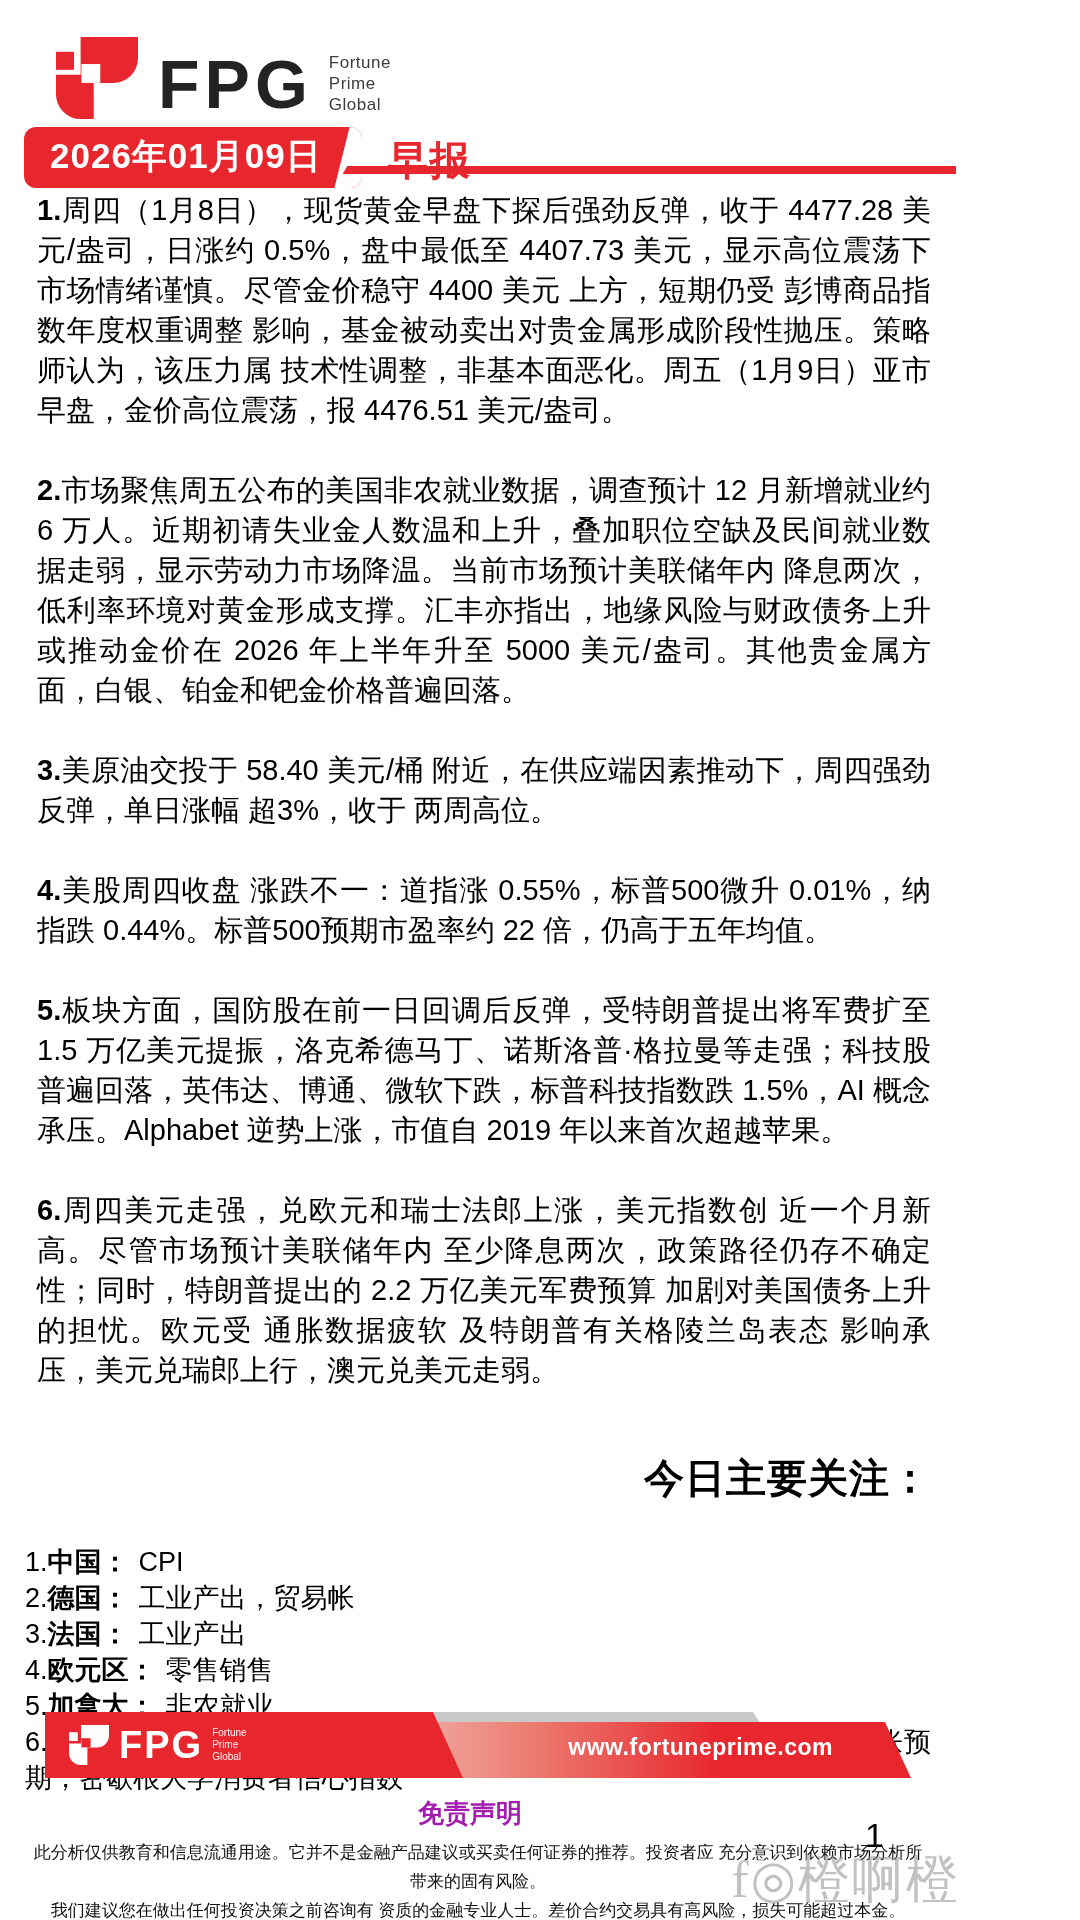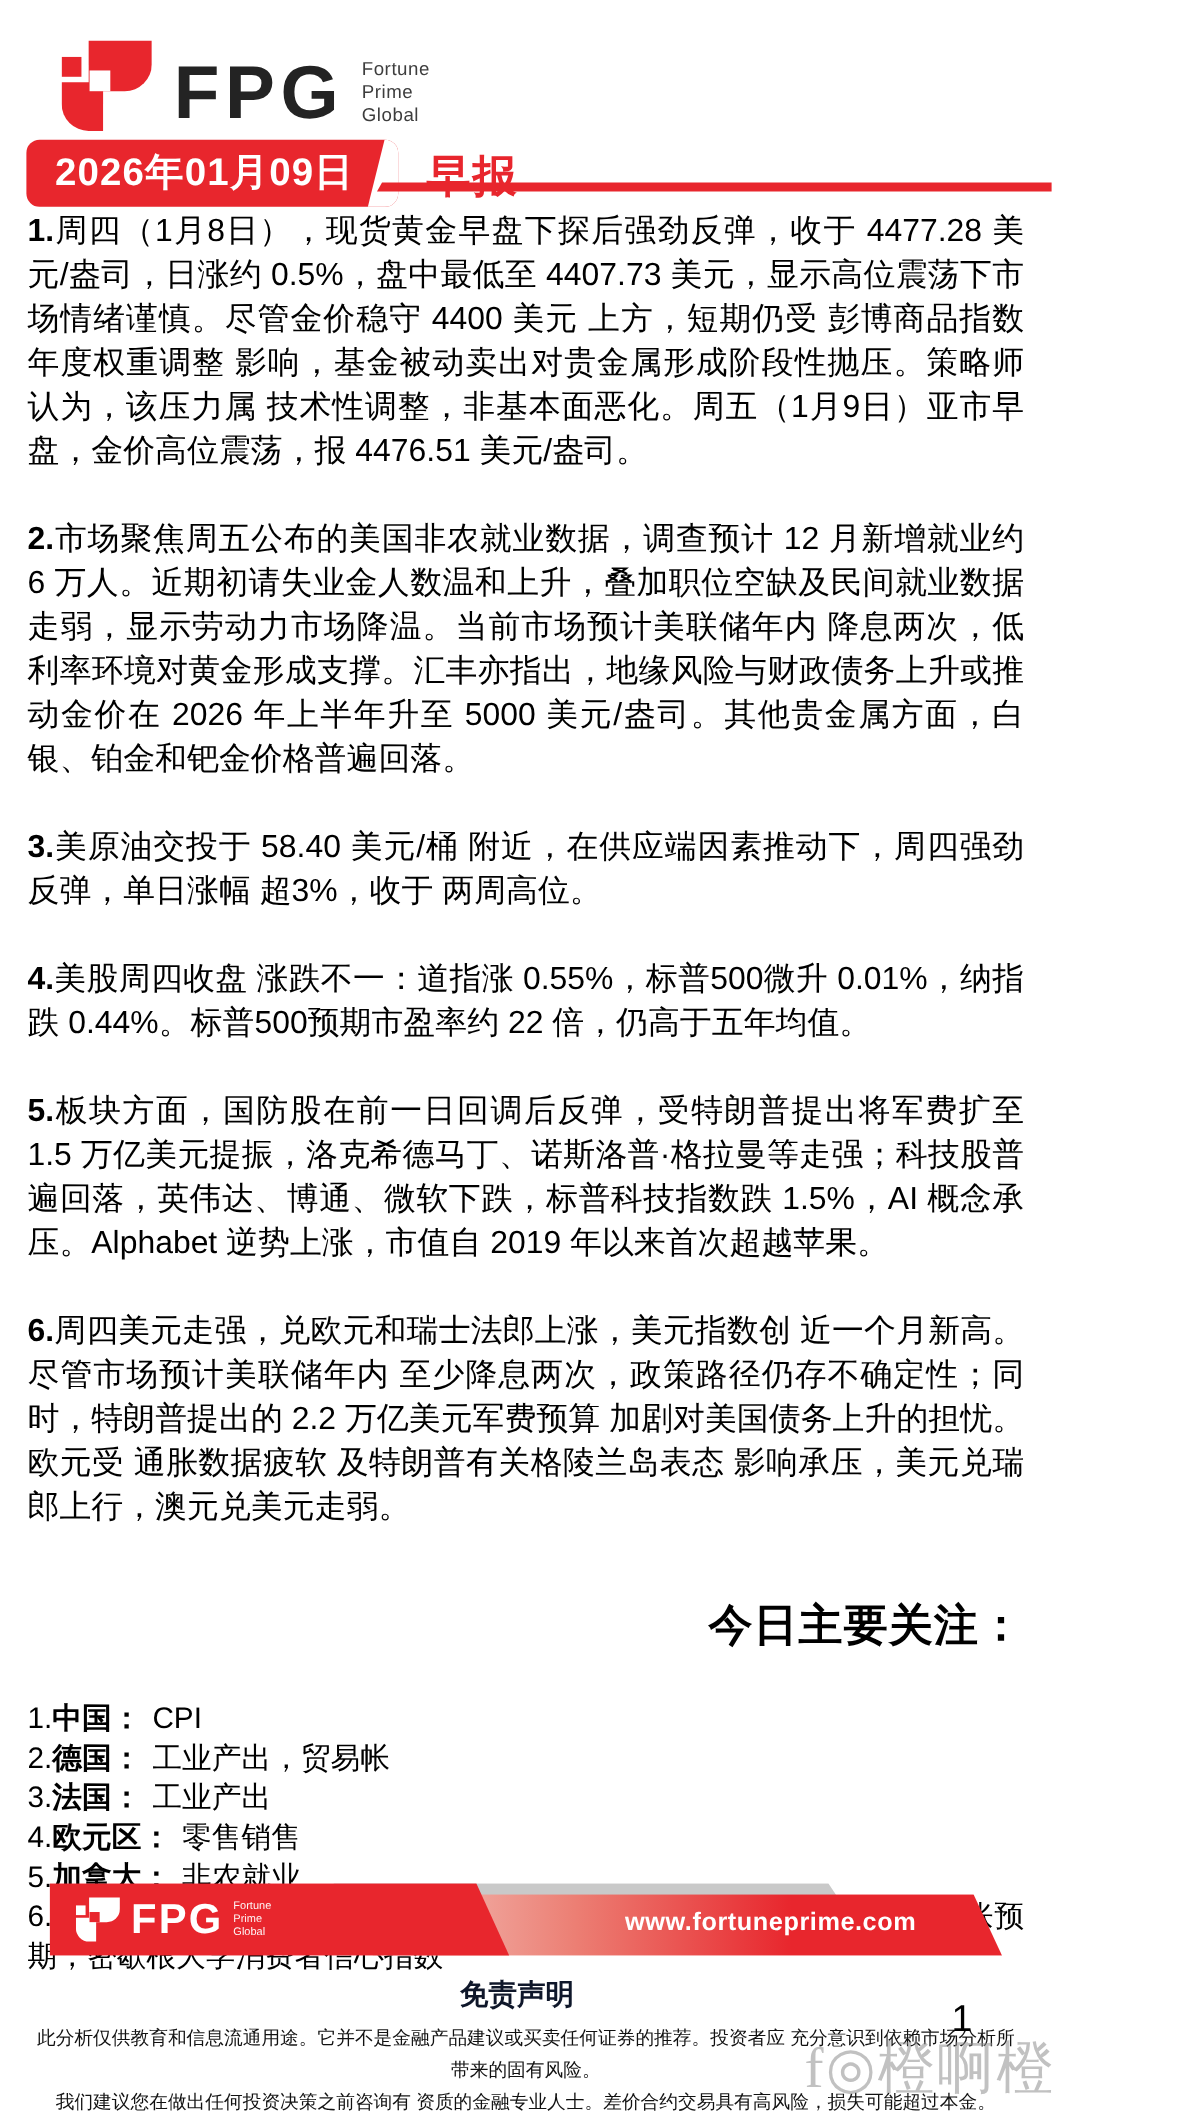--- a/index.html
+++ b/index.html
@@ -40,21 +40,21 @@
     background:#ffffff;transform:skewX(-14deg);
   }
   .edition{color:#e8262d;font-size:40px;font-weight:800;margin-left:26px;letter-spacing:2px;}
   .red-underline{
     position:absolute;top:166px;left:345px;width:712px;height:8px;
     background:#e8262d;transform:skewX(-30deg);
   }
   
   .content{position:absolute;top:190px;left:25px;right:25px;}
   .para{
-    margin:0 0 40px 0;font-size:29px;line-height:40px;
+    margin:0 0 40px 12px;font-size:29px;line-height:40px;
     text-align:justify;color:#000;
   }
   .para b{font-weight:800;}
   .focus-heading{
     margin:64px 0 0 0;font-size:40px;line-height:48px;
     font-weight:800;color:#000;letter-spacing:1px;text-align:right;
   }
   .focus-list{margin-top:42px;}
   .focus-item{font-size:27px;line-height:36px;text-align:justify;}
   .focus-item b{font-weight:800;}
@@ -81,21 +81,21 @@
   .fb-mark svg{width:100%;height:100%;display:block;}
   .fb-word{color:#fff;font-size:38px;font-weight:800;letter-spacing:2px;margin-left:10px;line-height:1;}
   .fb-tag{color:#fff;font-size:10px;line-height:12px;margin-left:9px;opacity:.95;}
   .fb-url{
     position:absolute;right:78px;top:50%;transform:translateY(-42%);
     z-index:4;color:#ffffff;font-size:23px;font-weight:800;letter-spacing:.5px;
   }
   
   .disclaimer-title{
     position:absolute;top:1796px;left:0;right:16px;text-align:center;
-    font-size:26px;font-weight:800;color:#0f172a;
+    font-size:26px;font-weight:800;color:#a21caf;
   }
   .disclaimer{
     position:absolute;top:1838px;left:30px;right:30px;text-align:center;
     font-size:17px;line-height:29px;color:#111;
   }
   .page-number{position:absolute;top:1816px;right:72px;font-size:34px;color:#000;}
   .watermark{
     position:absolute;top:1845px;right:-4px;
     font-size:52px;color:#8f8f8f;opacity:.55;letter-spacing:2px;
     font-family:"Liberation Serif","DejaVu Serif",serif;white-space:nowrap;

